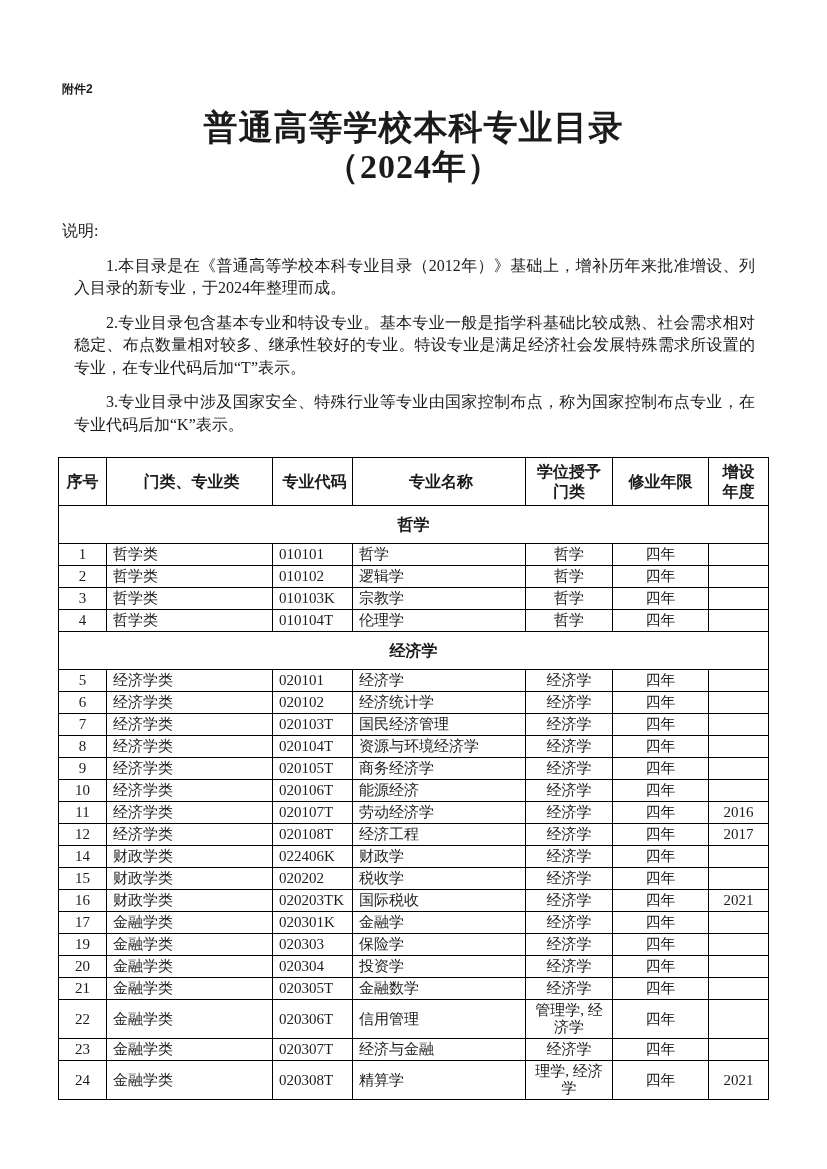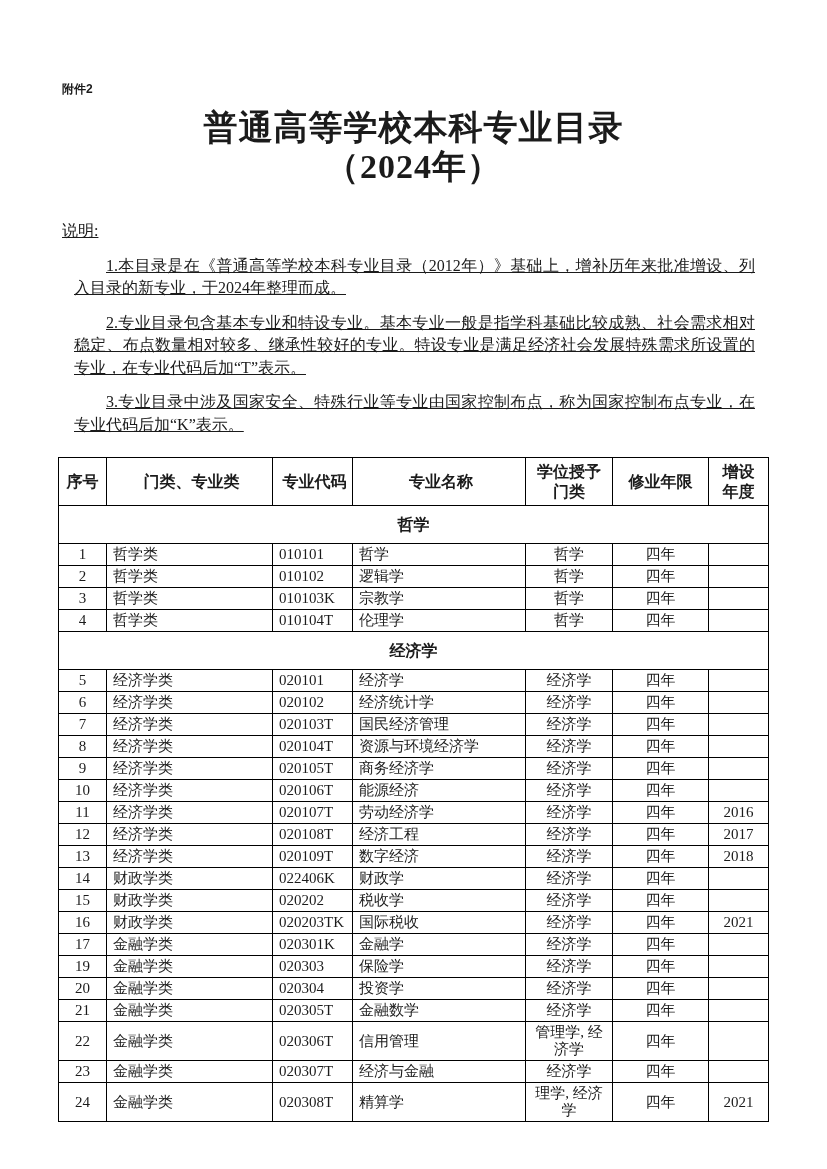--- a/index.html
+++ b/index.html
@@ -29,21 +29,20 @@
     letter-spacing: 1px;
     font-family: "Liberation Serif", "DejaVu Serif", serif;
   }
 
   .notes {
     margin-top: 34px;
     padding: 0 2px 0 4px;
     font-size: 16px;
     line-height: 22.5px;
     text-align: justify;
-    text-decoration: underline;
   }
   .note-heading { margin: 0; }
   .note-para { margin: 12px; text-indent: 2em; }
 
   table.catalog {
     border-collapse: collapse;
     width: 710px;
     margin-top: 21px;
     table-layout: fixed;
   }
@@ -242,29 +241,20 @@
         <tr>
           <td class="col0">12</td>
           <td class="col1">经济学类</td>
           <td class="col2">020108T</td>
           <td class="col3">经济工程</td>
           <td class="col4">经济学</td>
           <td class="col5">四年</td>
           <td class="col6">2017</td>
         </tr>
         <tr>
-          <td class="col0">13</td>
-          <td class="col1">经济学类</td>
-          <td class="col2">020109T</td>
-          <td class="col3">数字经济</td>
-          <td class="col4">经济学</td>
-          <td class="col5">四年</td>
-          <td class="col6">2018</td>
-        </tr>
-        <tr>
           <td class="col0">14</td>
           <td class="col1">财政学类</td>
           <td class="col2">022406K</td>
           <td class="col3">财政学</td>
           <td class="col4">经济学</td>
           <td class="col5">四年</td>
           <td class="col6"></td>
         </tr>
         <tr>
           <td class="col0">15</td>

